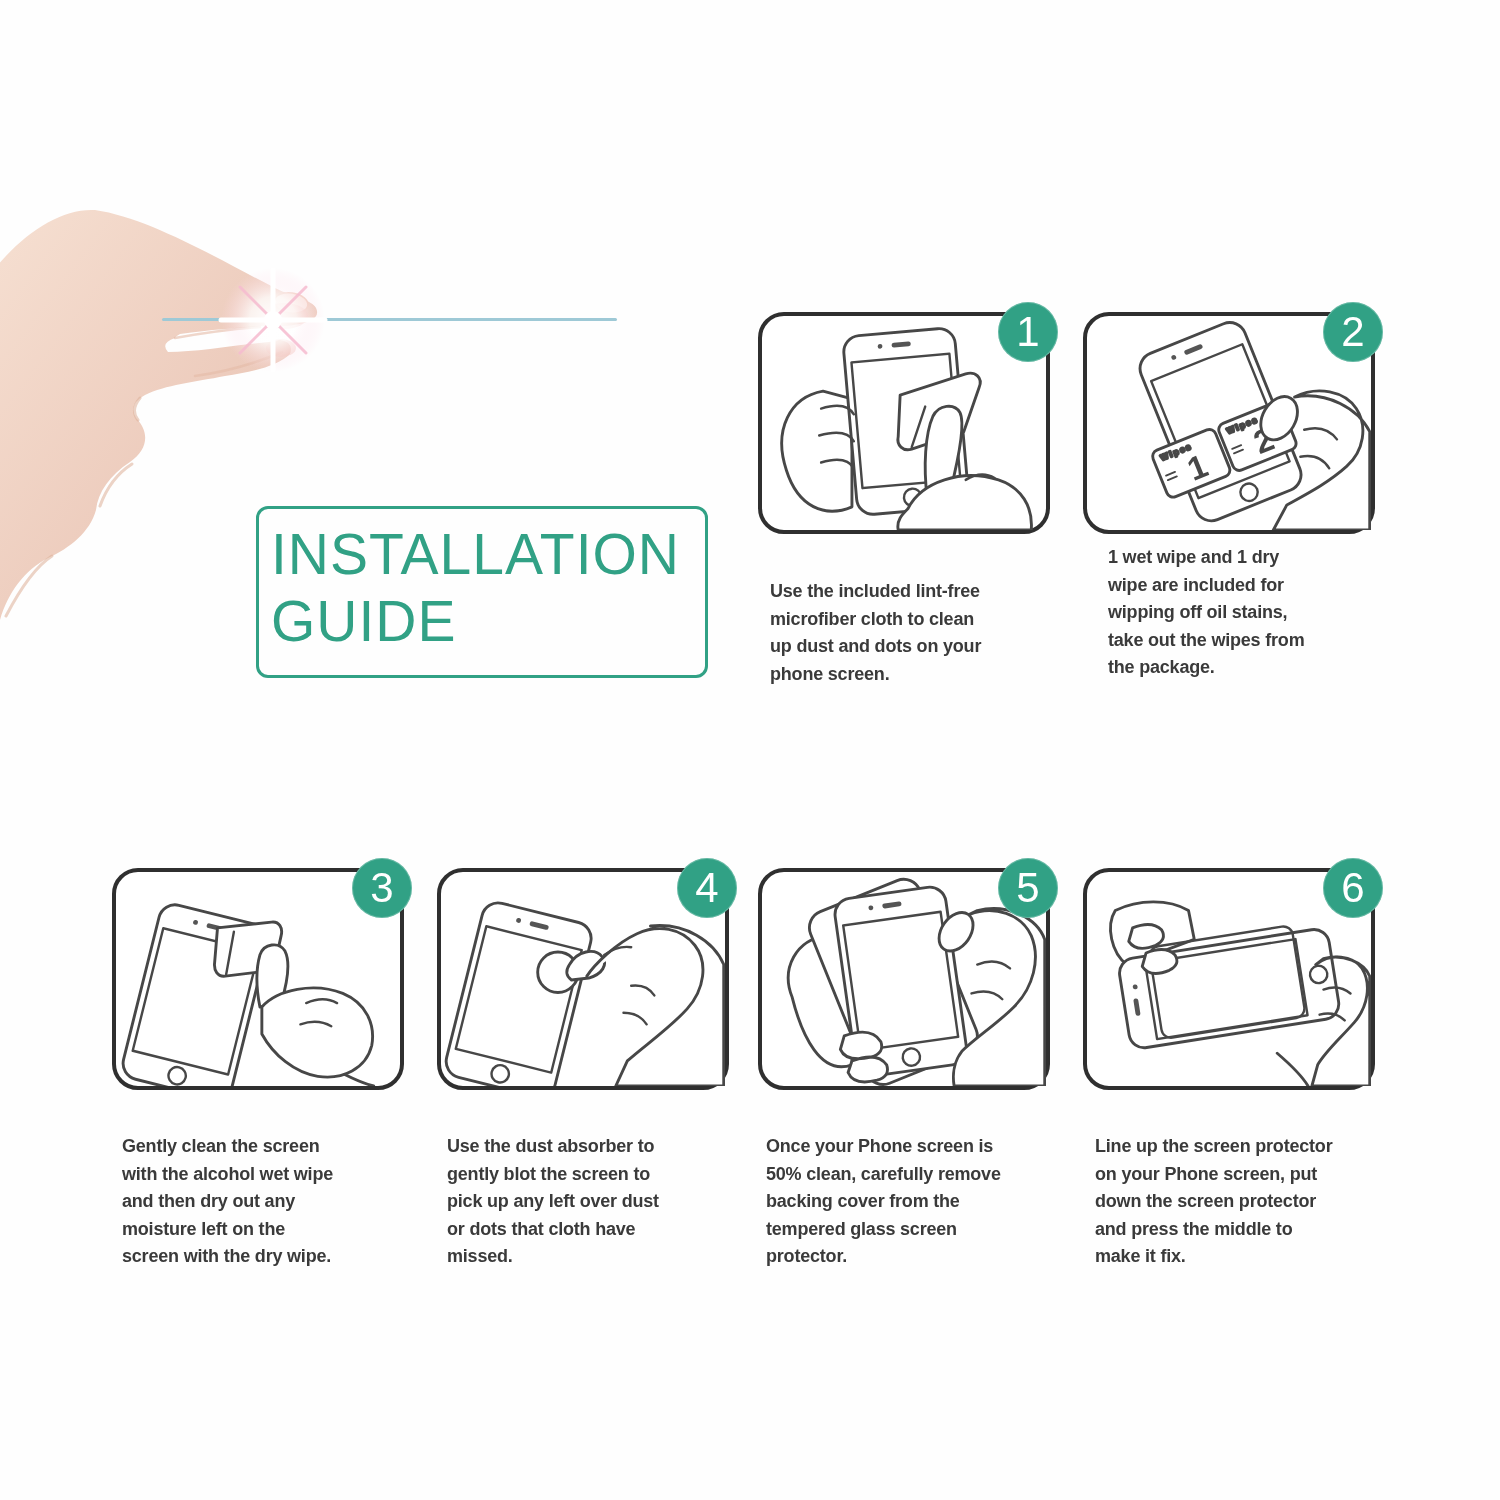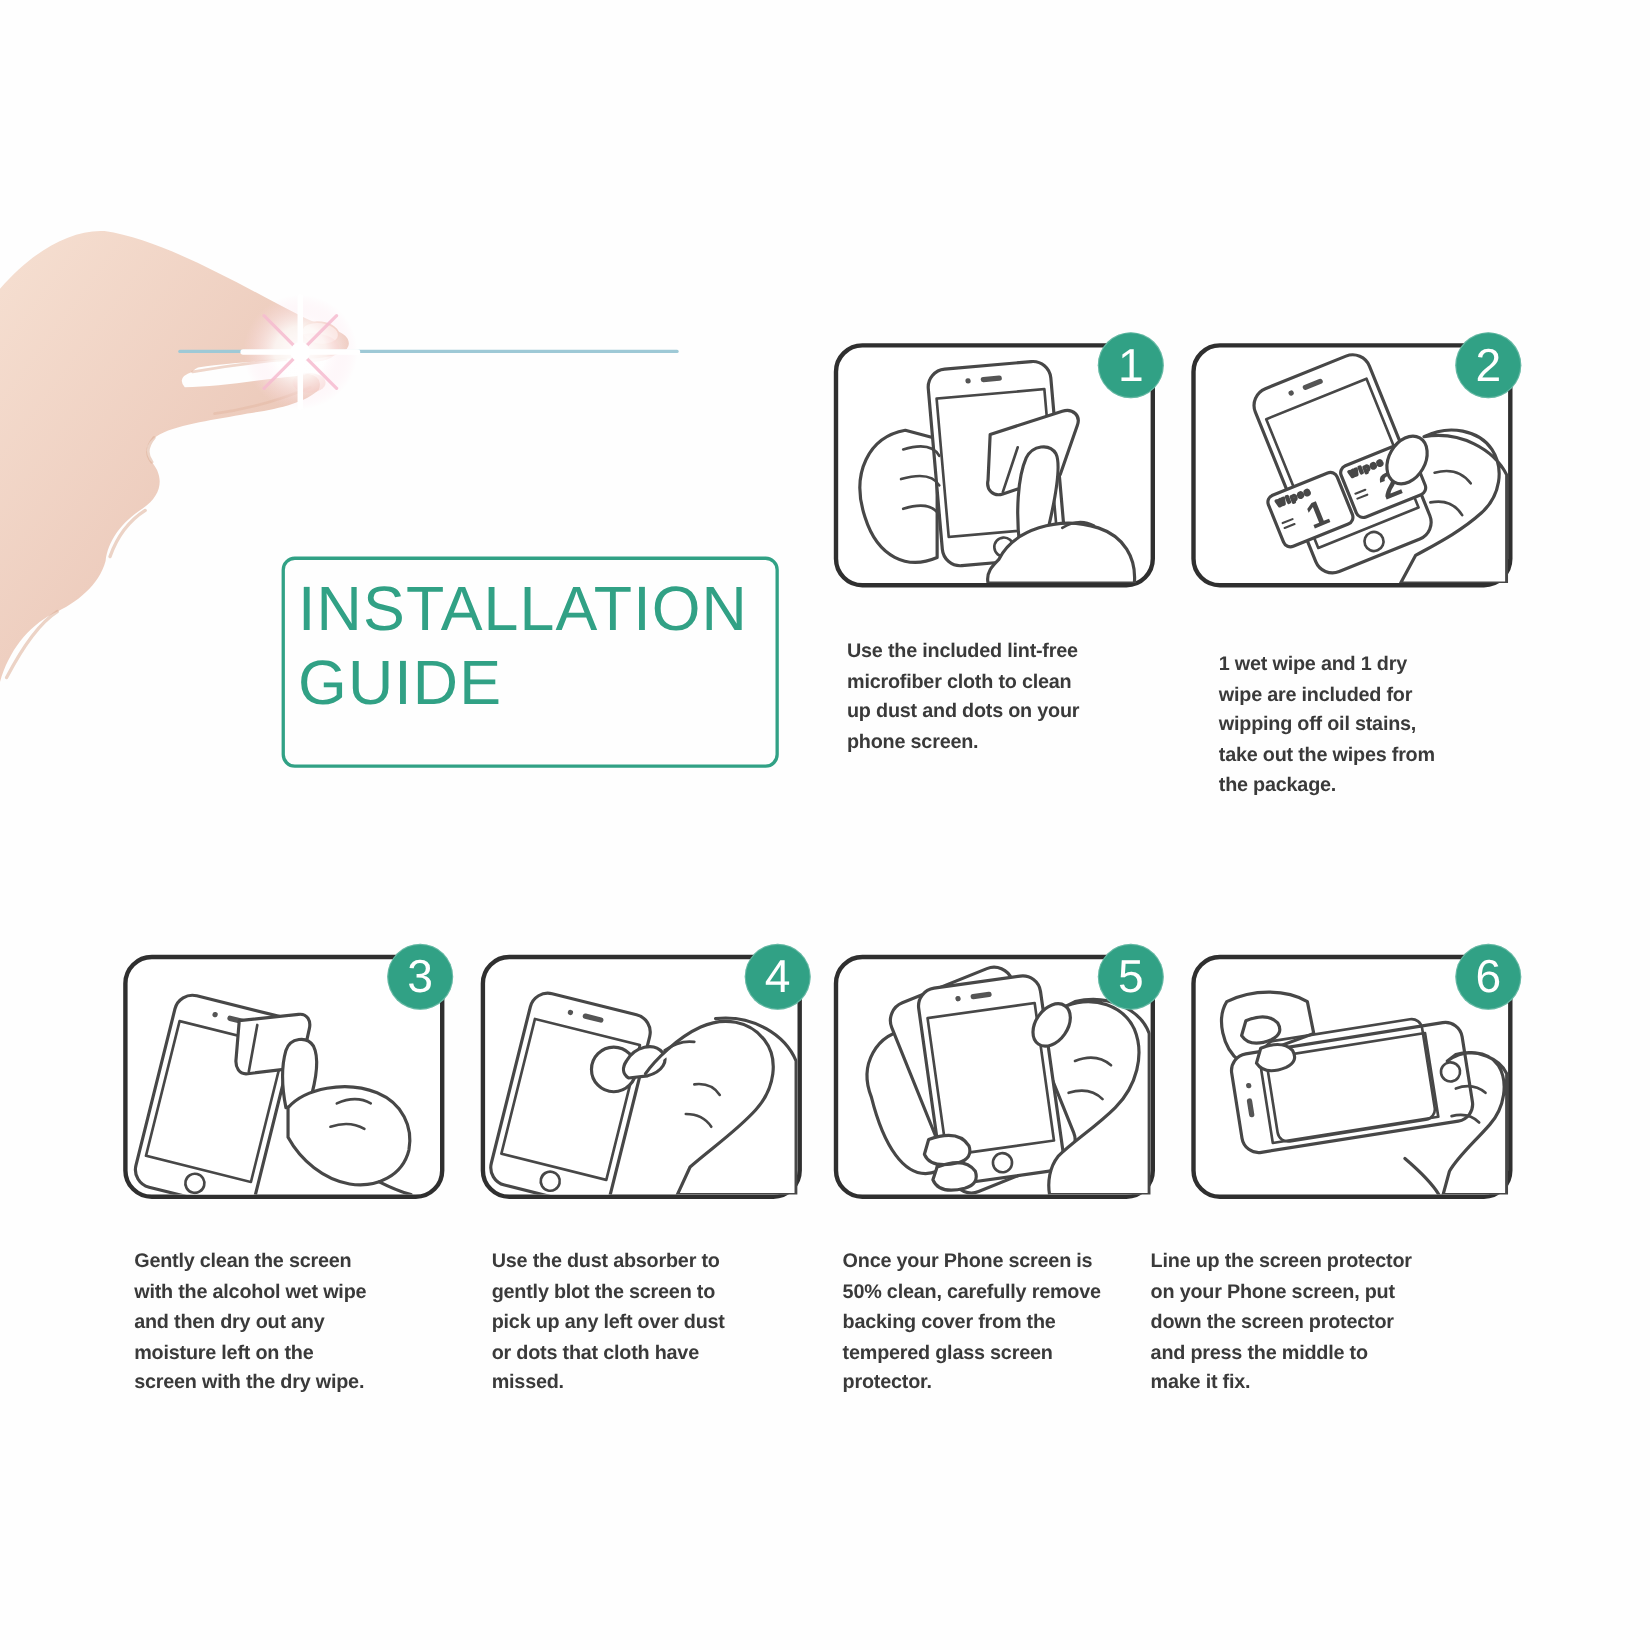--- a/index.html
+++ b/index.html
@@ -13,21 +13,21 @@
     position:relative;width:1500px;height:1500px;background:#fefefe;
     overflow:hidden;font-family:"Liberation Sans",sans-serif;
   }
   
   .hand-svg{position:absolute;left:-10px;top:180px;width:350px;height:470px;}
   .glass-line{position:absolute;left:162px;top:318px;width:455px;height:3px;
     background:var(--glass-line);border-radius:2px;}
   .sparkle-svg{position:absolute;left:218px;top:265px;width:110px;height:110px;}
   
   .title-box{
-    position:absolute;left:256px;top:506px;width:452px;height:192px;
+    position:absolute;left:256px;top:506px;width:452px;height:172px;
     border:3px solid var(--accent);border-radius:12px;box-sizing:border-box;
     padding:12px 0 0 12px;
   }
   .title-line{
     color:var(--accent);font-size:57px;line-height:67px;font-weight:400;
     letter-spacing:1px;white-space:pre;
   }
   
   .panel{
     position:absolute;width:292px;height:222px;box-sizing:border-box;
@@ -40,25 +40,25 @@
     font-size:42px;font-weight:400;line-height:1;
     right:-12px;top:-14px;box-shadow:0 0 0 1px rgba(255,255,255,.25) inset;
   }
   .caption{
     position:absolute;margin:0;color:var(--text);
     font-size:18px;line-height:27.5px;font-weight:700;white-space:pre;
     letter-spacing:-0.2px;
   }
   
   .p1{left:758px;top:312px}   .t1{left:770px;top:578px}
-  .p2{left:1083px;top:312px}  .t2{left:1108px;top:590px}
+  .p2{left:1083px;top:312px}  .t2{left:1108px;top:544px}
   .p3{left:112px;top:868px}   .t3{left:122px;top:1133px}
   .p4{left:437px;top:868px}   .t4{left:447px;top:1133px}
   .p5{left:758px;top:868px}   .t5{left:766px;top:1133px}
-  .p6{left:1083px;top:868px}  .t6{left:1046px;top:1133px}
+  .p6{left:1083px;top:868px}  .t6{left:1095px;top:1133px}
   .art text{font-family:"Liberation Sans",sans-serif;fill:#474747;}
 </style>
 </head>
 <body>
 
 <div class="canvas">
 
   <svg width="0" height="0" style="position:absolute" aria-hidden="true">
     <defs>
       <g id="phone-portrait" fill="#fff" stroke="#474747" stroke-width="3" stroke-linejoin="round">

